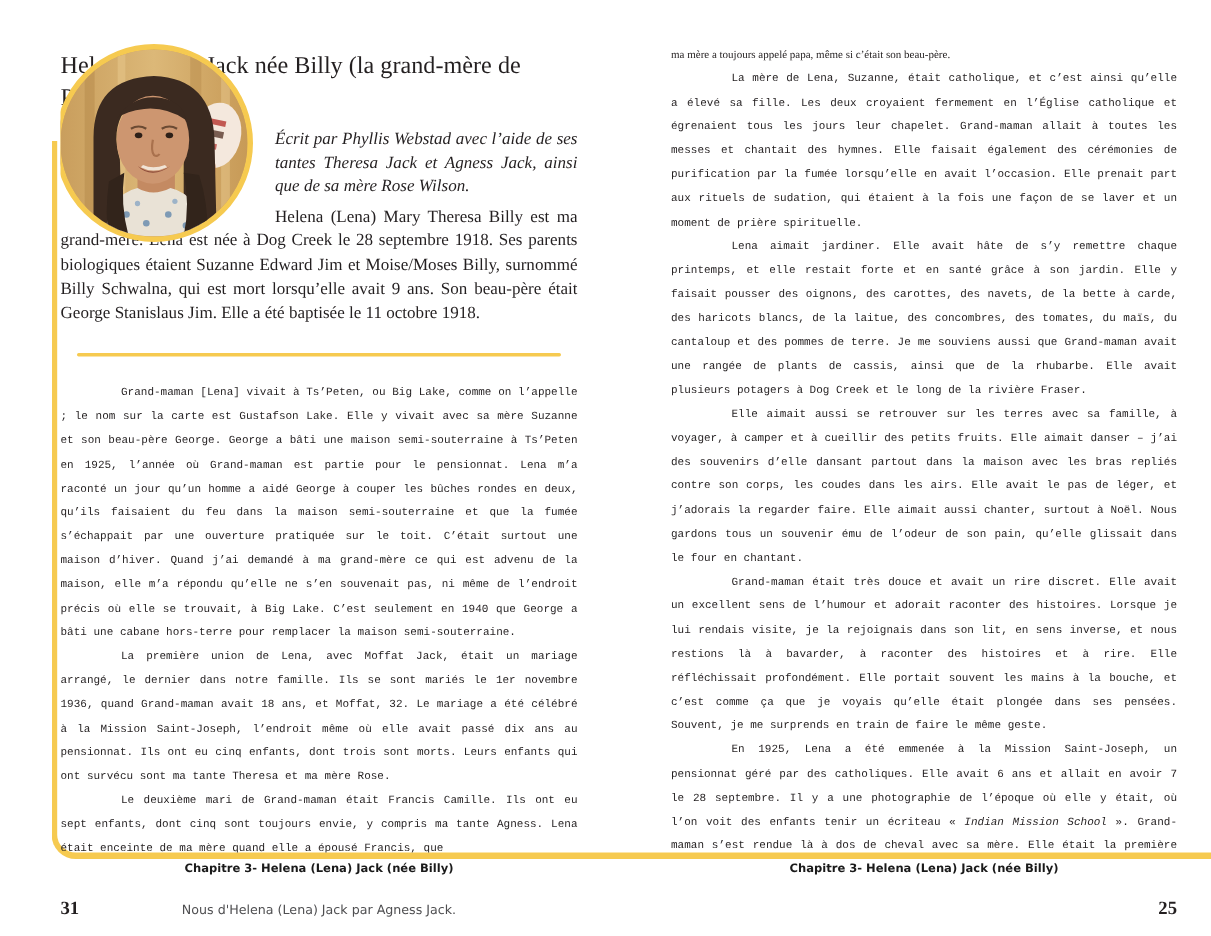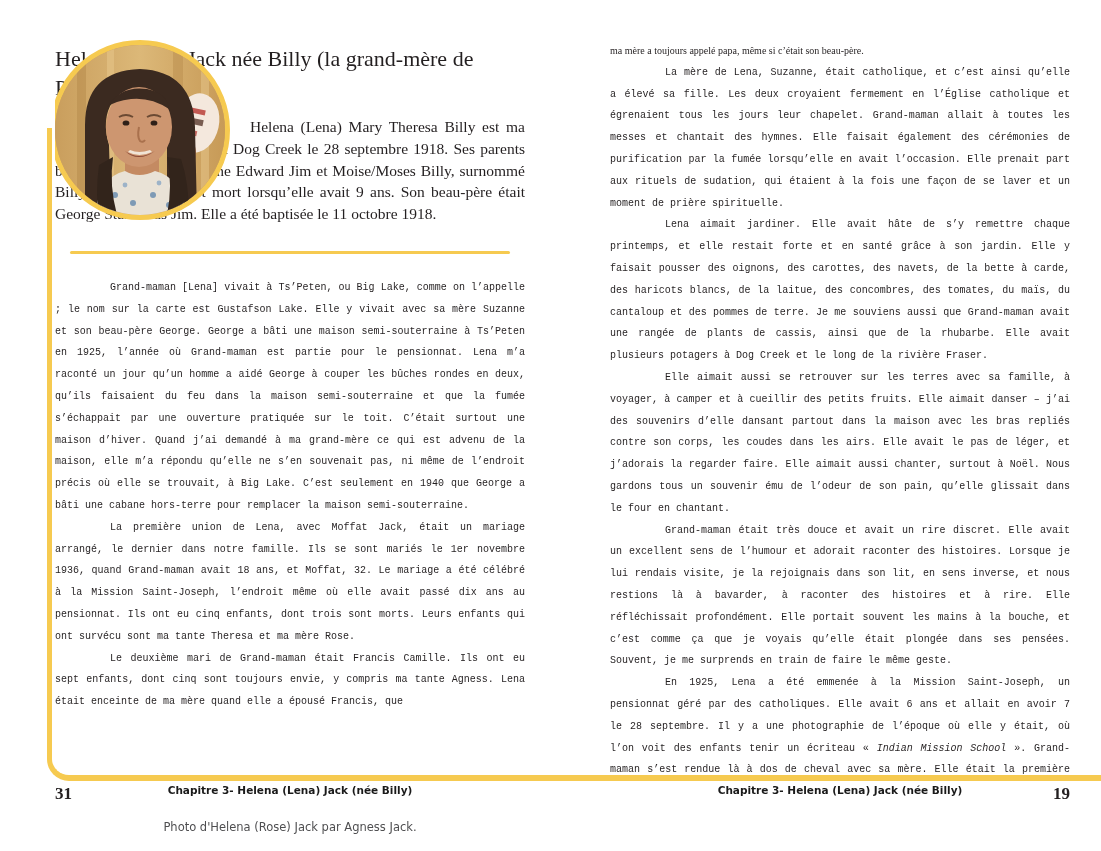--- a/index.html
+++ b/index.html
@@ -34,21 +34,21 @@
   }
   p.body-para.indent{text-indent:55px;font-family:Liberation Mono, monospace;}
   p.intro-para{
     margin:6px 0 0 0;font-size:15.5px;line-height:21.8px;text-align:justify;
     text-indent:195px;
   }
   .divider{
     height:3px;background:#F6CA50;margin:26px 15px 23px 15px;border-radius:2px;
   }
   .footer-pagenum{
-    position:absolute;top:784px;font-size:17px;font-weight:bold;z-index:1;
+    position:absolute;top:816px;font-size:17px;font-weight:bold;z-index:1;
     font-family:"Liberation Serif", serif;
   }
   .footer-pagenum.left{left:55px;}
   .footer-pagenum.right{left:1025px;width:45px;text-align:right;}
   .footer-chapter{
     position:absolute;top:784px;font-family:"DejaVu Sans", sans-serif;
     font-size:10.5px;font-weight:bold;text-align:center;z-index:1;color:#1a1a1a;
   }
   .footer-chapter.left{left:55px;width:470px;}
   .footer-chapter.right{left:610px;width:460px;}
@@ -108,20 +108,21 @@
       <circle cx="114" cy="160" r="3" fill="#7e9ab5"></circle>
       <circle cx="70" cy="140" r="2.4" fill="#9db3c8"></circle>
       <circle cx="104" cy="138" r="2.4" fill="#9db3c8"></circle>
 
       <path d="M44,120 Q40,150 44,170 L62,170 Q54,140 58,112 Z" fill="#32241b"></path>
       <path d="M112,112 Q118,140 112,170 L134,170 Q134,138 126,114 Z" fill="#32241b"></path>
     </svg>
   </div>
 
   <h1 class="chapter-title">Helena (Lena) Jack née Billy (la grand-mère de Phyllis Webstad)</h1>
+  <p class="byline">Écrit par Phyllis Webstad avec l’aide de ses tantes Theresa Jack et Agness Jack, ainsi que de sa mère Rose Wilson.</p>
   <p class="intro-para">Helena (Lena) Mary Theresa Billy est ma grand-mère. Lena est née à Dog Creek le 28 septembre 1918. Ses parents biologiques étaient Suzanne Edward Jim et Moise/Moses Billy, surnommé Billy Schwalna, qui est mort lorsqu’elle avait 9 ans. Son beau-père était George Stanislaus Jim. Elle a été baptisée le 11 octobre 1918.</p>
 
   <div class="divider"></div>
 
   <div>
       <p class="body-para indent"><span>Grand-maman [Lena] vivait à Ts’Peten, ou Big Lake, comme on l’appelle ; le nom sur la carte est Gustafson Lake. Elle y vivait avec sa mère Suzanne et son beau-père George. George a bâti une maison semi-souterraine à Ts’Peten en 1925, l’année où Grand-maman est partie pour le pensionnat. Lena m’a raconté un jour qu’un homme a aidé George à couper les bûches rondes en deux, qu’ils faisaient du feu dans la maison semi-souterraine et que la fumée s’échappait par une ouverture pratiquée sur le toit. C’était surtout une maison d’hiver. Quand j’ai demandé à ma grand-mère ce qui est advenu de la maison, elle m’a répondu qu’elle ne s’en souvenait pas, ni même de l’endroit précis où elle se trouvait, à Big Lake. C’est seulement en 1940 que George a bâti une cabane hors-terre pour remplacer la maison semi-souterraine.</span></p>
       <p class="body-para indent"><span>La première union de Lena, avec Moffat Jack, était un mariage arrangé, le dernier dans notre famille. Ils se sont mariés le 1er novembre 1936, quand Grand-maman avait 18 ans, et Moffat, 32. Le mariage a été célébré à la Mission Saint-Joseph, l’endroit même où elle avait passé dix ans au pensionnat. Ils ont eu cinq enfants, dont trois sont morts. Leurs enfants qui ont survécu sont ma tante Theresa et ma mère Rose.</span></p>
       <p class="body-para indent"><span>Le deuxième mari de Grand-maman était Francis Camille. Ils ont eu sept enfants, dont cinq sont toujours envie, y compris ma tante Agness. Lena était enceinte de ma mère quand elle a épousé Francis, que</span></p>
     </div>
 </div>
@@ -133,15 +134,15 @@
       <p class="body-para indent"><span>Lena aimait jardiner. Elle avait hâte de s’y remettre chaque printemps, et elle restait forte et en santé grâce à son jardin. Elle y faisait pousser des oignons, des carottes, des navets, de la bette à carde, des haricots blancs, de la laitue, des concombres, des tomates, du maïs, du cantaloup et des pommes de terre. Je me souviens aussi que Grand-maman avait une rangée de plants de cassis, ainsi que de la rhubarbe. Elle avait plusieurs potagers à Dog Creek et le long de la rivière Fraser.</span></p>
       <p class="body-para indent"><span>Elle aimait aussi se retrouver sur les terres avec sa famille, à voyager, à camper et à cueillir des petits fruits. Elle aimait danser – j’ai des souvenirs d’elle dansant partout dans la maison avec les bras repliés contre son corps, les coudes dans les airs. Elle avait le pas de léger, et j’adorais la regarder faire. Elle aimait aussi chanter, surtout à Noël. Nous gardons tous un souvenir ému de l’odeur de son pain, qu’elle glissait dans le four en chantant.</span></p>
       <p class="body-para indent"><span>Grand-maman était très douce et avait un rire discret. Elle avait un excellent sens de l’humour et adorait raconter des histoires. Lorsque je lui rendais visite, je la rejoignais dans son lit, en sens inverse, et nous restions là à bavarder, à raconter des histoires et à rire. Elle réfléchissait profondément. Elle portait souvent les mains à la bouche, et c’est comme ça que je voyais qu’elle était plongée dans ses pensées. Souvent, je me surprends en train de faire le même geste.</span></p>
       <p class="body-para indent"><span>En 1925, Lena a été emmenée à la Mission Saint-Joseph, un pensionnat géré par des catholiques. Elle avait 6 ans et allait en avoir 7 le 28 septembre. Il y a une photographie de l’époque où elle y était, où l’on voit des enfants tenir un écriteau « </span><i>Indian Mission School</i><span> ». Grand-maman s’est rendue là à dos de cheval avec sa mère. Elle était la première de notre famille à se rendre au pensionnat, et la seule des enfants de Suzanne. Sa mère savait que ses enfants devaient aller à l’école pour avoir accès à un avenir meilleur. Plus tard cette année-là, elle a traversé la campagne à dos de cheval pour rendre visite à sa fille à Pâques, pour la semaine.</span></p>
     </div>
 </div>
 
 <div class="footer-pagenum left">31</div>
 <div class="footer-chapter left">Chapitre 3- Helena (Lena) Jack (née Billy)</div>
 <div class="footer-chapter right">Chapitre 3- Helena (Lena) Jack (née Billy)</div>
-<div class="footer-pagenum right">19</div>
+<div class="footer-pagenum right">25</div>
 
-<div class="photo-caption">Photo d'Helena (Rose) Jack par Agness Jack.</div>
+<div class="photo-caption">Nous d'Helena (Lena) Jack par Agness Jack.</div>
 
 </body></html>

